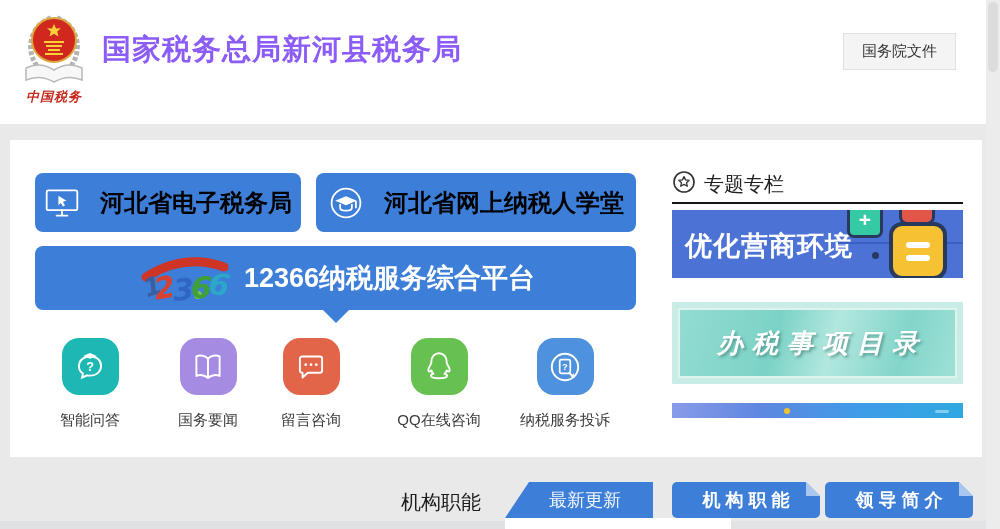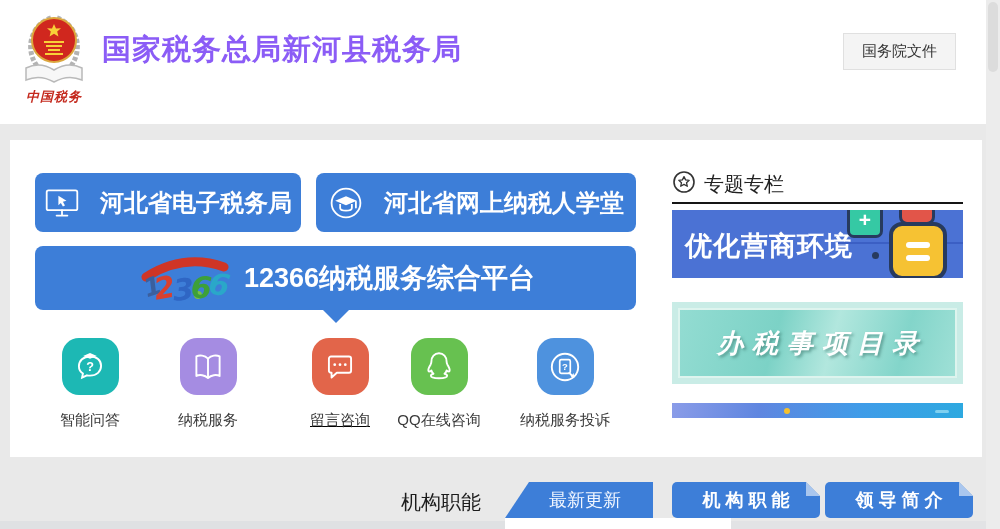--- a/index.html
+++ b/index.html
@@ -17,21 +17,21 @@
               color:#8b5cf6;letter-spacing:1px;}
   .hbtn{position:absolute;top:33px;height:37px;background:#f4f4f4;border:1px solid #e0e0e0;
         color:#333;font-size:15px;display:flex;align-items:center;justify-content:center;
         cursor:pointer;font-family:inherit;}
   .hbtn.b1{left:717px;width:116px;}
   .hbtn.b2{left:843px;width:113px;}
 
   
   .card{position:absolute;left:10px;top:140px;width:972px;height:317px;background:#fff;}
 
-  .bigbtn{position:absolute;background:#3d7ed8;border-radius:8px;color:#ffffff;display:flex;
+  .bigbtn{position:absolute;background:#3d7ed8;border-radius:8px;color:#000000;display:flex;
           align-items:center;justify-content:center;gap:20px;font-weight:bold;cursor:pointer;
           font-size:24px;height:59px;top:33px;}
   .bb1{left:25px;width:266px;}
   .bb2{left:306px;width:320px;}
   .bigbtn .bicon{display:flex;align-items:center;}
 
   .hotline{position:absolute;left:25px;top:106px;width:601px;height:64px;background:#3d7ed8;
            border-radius:8px;display:flex;align-items:center;justify-content:center;gap:14px;
            color:#fff;font-size:27px;font-weight:bold;cursor:pointer;}
   .hl-tail{position:absolute;left:50%;bottom:-13px;margin-left:-14px;width:0;height:0;
@@ -40,21 +40,21 @@
   .hl-logo{position:relative;width:94px;height:54px;flex:0 0 auto;}
   .hl-logo svg{position:absolute;left:0;top:0;}
   .digit{position:absolute;font-weight:bold;font-style:italic;font-family:"DejaVu Sans",sans-serif;}
   .d1{left:8px;bottom:4px;color:#3b5f9e;font-size:25px;transform:rotate(-18deg);}
   .d2{left:18px;bottom:0px;color:#d8402f;font-size:30px;transform:rotate(-10deg);}
   .d3{left:37px;bottom:-2px;color:#2f66c4;font-size:30px;transform:rotate(-4deg);}
   .d4{left:55px;bottom:0px;color:#3da03a;font-size:30px;transform:rotate(4deg);}
   .d5{left:73px;bottom:3px;color:#2aa7c9;font-size:30px;transform:rotate(10deg);}
 
   .service{position:absolute;top:198px;width:120px;text-align:center;cursor:pointer;}
-  .s1{left:20px;}.s2{left:138px;}.s3{left:270px;text-decoration:underline;}.s4{left:369px;}.s5{left:495px;}
+  .s1{left:20px;}.s2{left:138px;}.s3{left:241px;}.s4{left:369px;}.s5{left:495px;}
   .sicon{width:57px;height:57px;border-radius:17px;margin:0 auto 16px;display:flex;
          align-items:center;justify-content:center;}
   .slabel{font-size:15px;color:#3a3a3a;}
 
   
   .sidebar{position:absolute;left:662px;top:0;width:332px;height:317px;}
   .side-head{position:absolute;left:0;top:30px;display:flex;align-items:center;gap:8px;
              color:#222;font-size:20px;}
   .side-line{position:absolute;left:0;top:62px;width:291px;height:2px;background:#151515;}
   .sbanner1{position:absolute;left:0;top:70px;width:291px;height:68px;background:#4b72d4;
@@ -188,21 +188,21 @@
       <div class="slabel">智能问答</div>
     </div>
 
     <div class="service s2">
       <div class="sicon" style="background: rgb(165, 140, 226);">
         <svg width="38" height="38" viewBox="0 0 36 36">
           <path d="M18 10c-3-3-8-3.6-11-2v18.5c3-1.6 8-1 11 2 3-3 8-3.6 11-2V8c-3-1.6-8-1-11 2z" stroke="#fff" stroke-width="1.8" fill="none" stroke-linejoin="round"></path>
           <path d="M18 10v18.5" stroke="#fff" stroke-width="1.8"></path>
         </svg>
       </div>
-      <div class="slabel">纳税服务</div>
+      <div class="slabel">国务要闻</div>
     </div>
 
     <div class="service s3">
       <div class="sicon" style="background: rgb(226, 101, 74);">
         <svg width="38" height="38" viewBox="0 0 36 36">
           <path d="M9.5 8h17a2 2 0 012 2v11.5a2 2 0 01-2 2H15l-5 4.5v-4.5h-.5a2 2 0 01-2-2V10a2 2 0 012-2z" stroke="#fff" stroke-width="1.8" fill="none" stroke-linejoin="round"></path>
           <circle cx="13" cy="15.8" r="1.3" fill="#fff"></circle>
           <circle cx="18" cy="15.8" r="1.3" fill="#fff"></circle>
           <circle cx="23" cy="15.8" r="1.3" fill="#fff"></circle>
         </svg>

